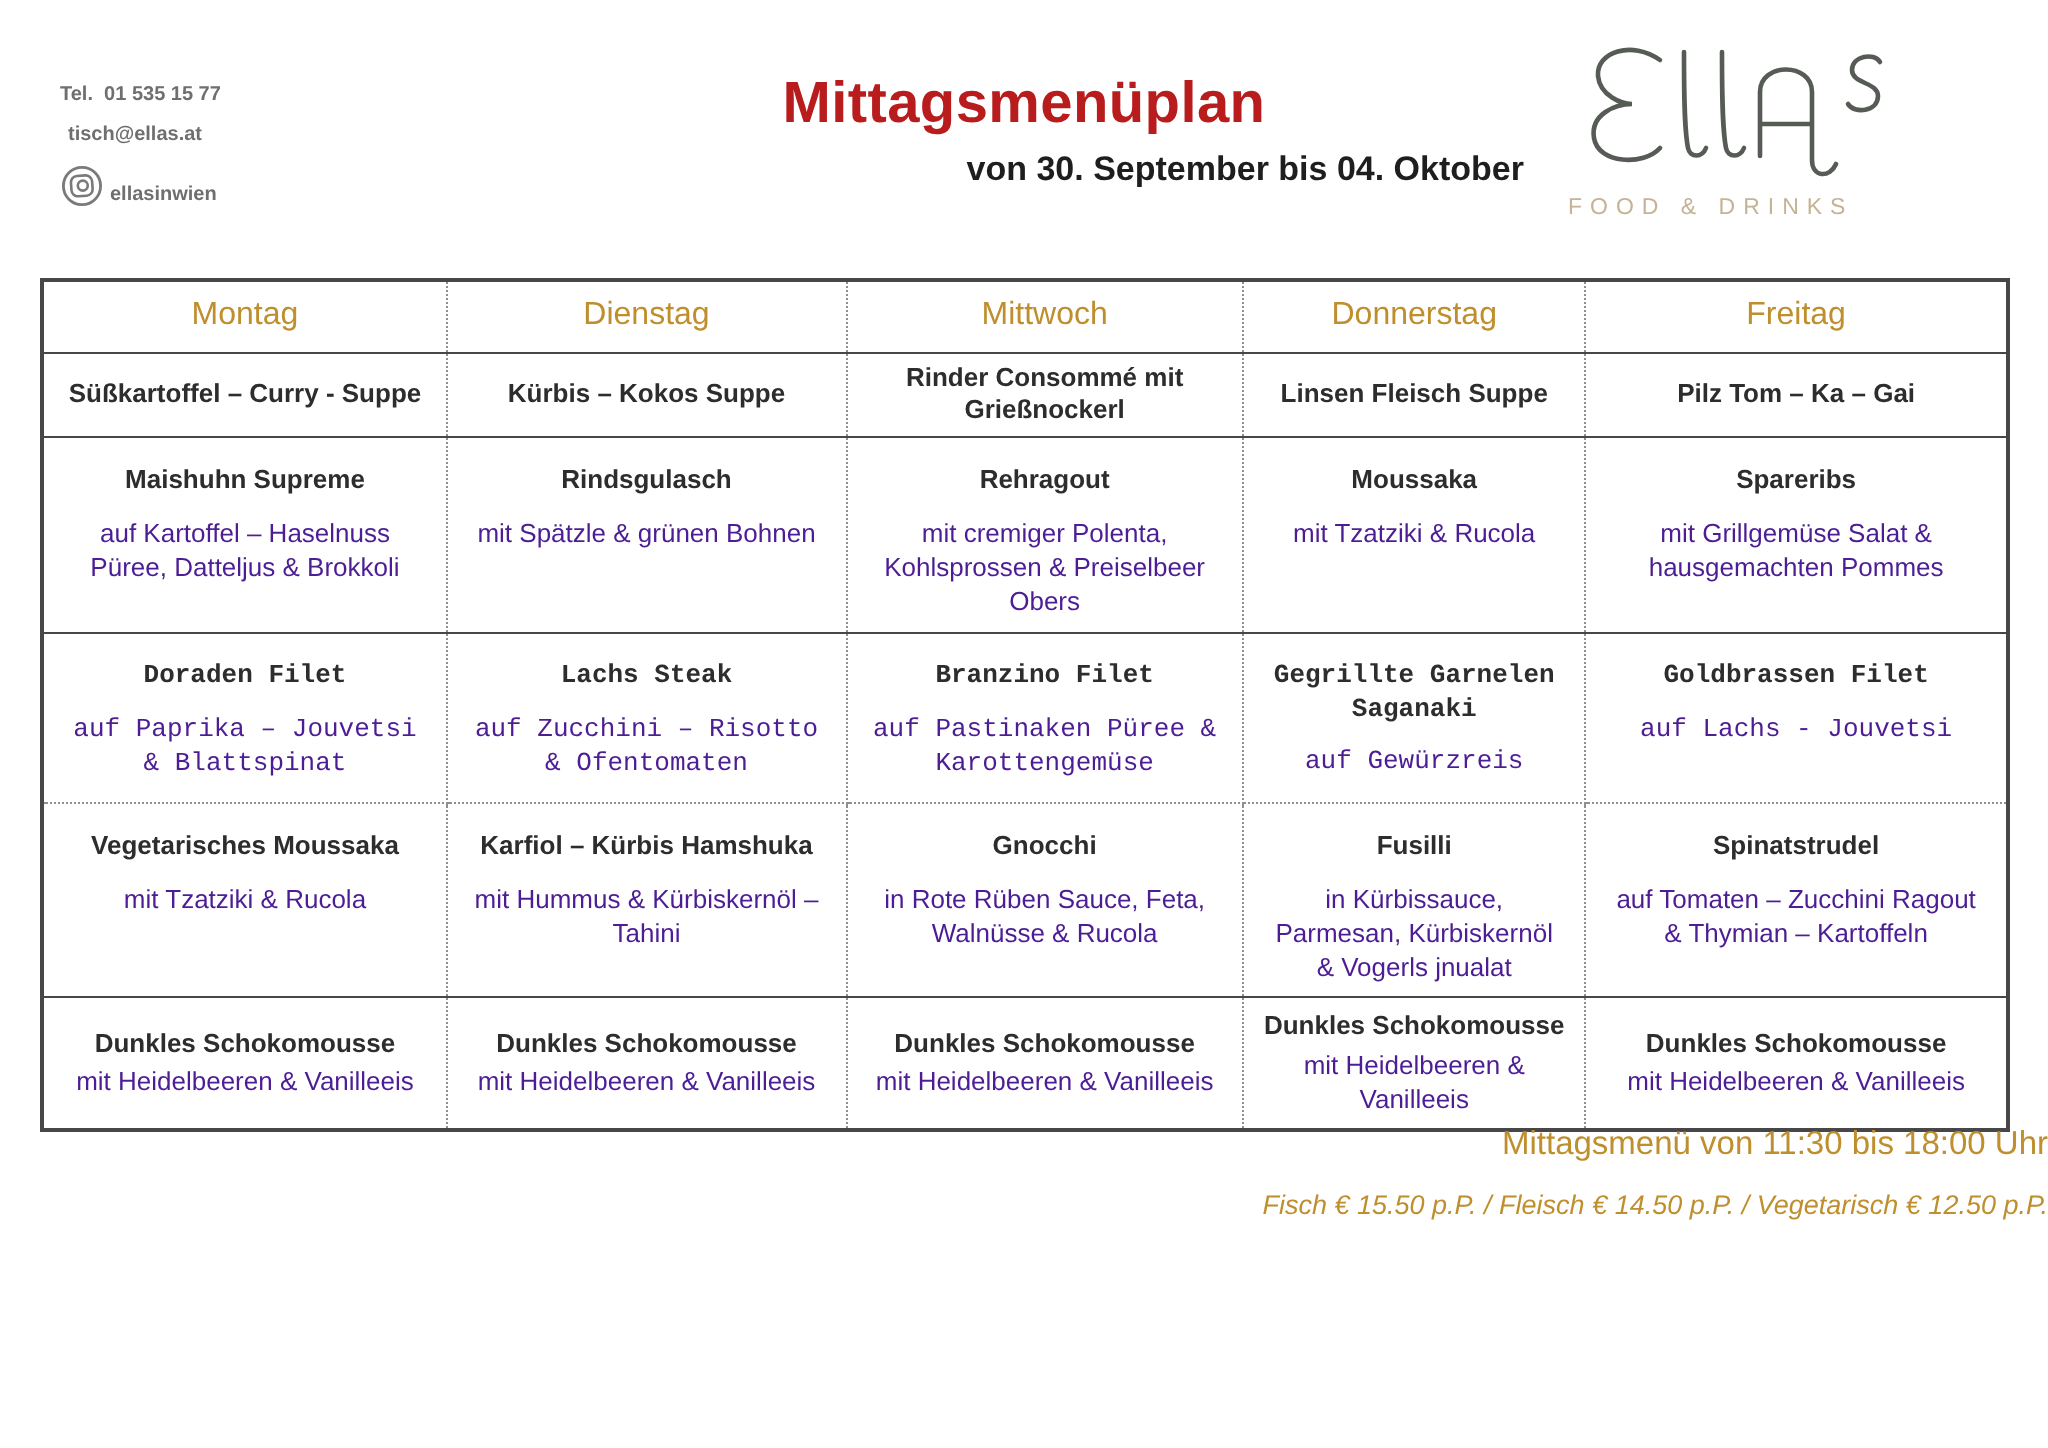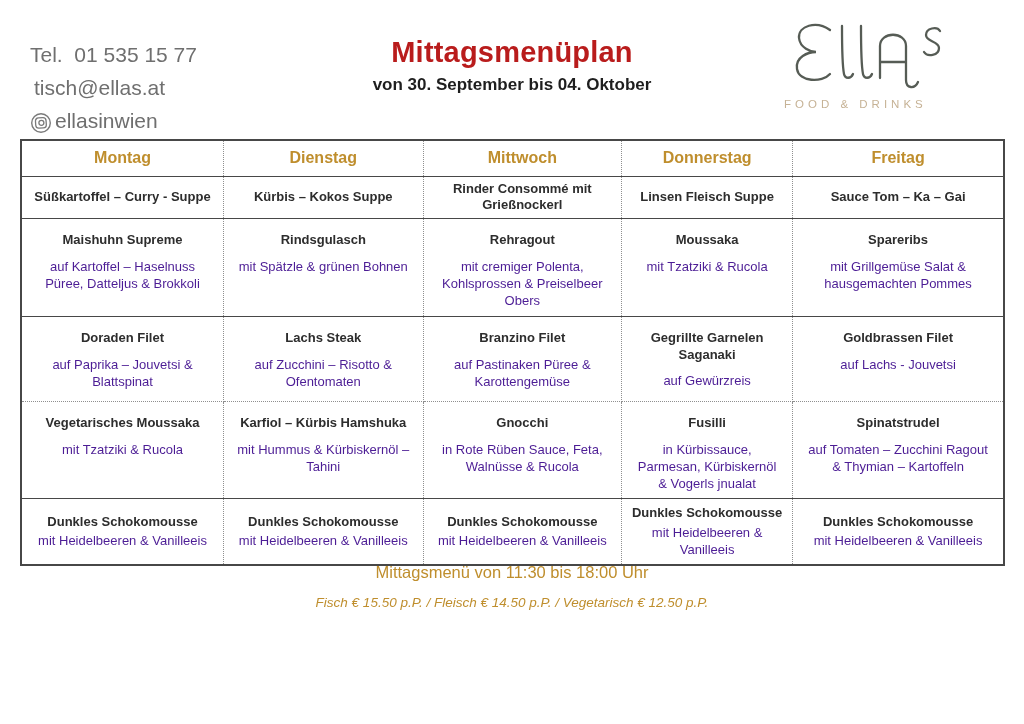--- a/index.html
+++ b/index.html
@@ -7,29 +7,29 @@
   body {
     width: 1024px; height: 724px;
     position: relative;
     font-family: "Liberation Sans", sans-serif;
     overflow: hidden;
   }
   .page { position: absolute; inset: 0; background: #fff; }
 
   
   .contact { position: absolute; left: 30px; top: 42px; color: #6f6f6f; }
-  .contact-line { font-size: 21px; line-height: 1.2; margin-bottom: 8px; white-space: pre; }
+  .contact-line { font-size: 10px; line-height: 1.2; margin-bottom: 8px; white-space: pre; font-weight: bold; }
   .contact-line.email { padding-left: 4px; }
   .insta-row { display: flex; align-items: flex-end; gap: 3px; padding-left: 0; }
   .insta-icon { width: 22px; height: 22px; flex: 0 0 auto; }
 
   
   .title-block { position: absolute; left: 262px; top: 36px; width: 500px; text-align: center; }
   .page-title { color: #b91c1c; font-size: 29px; font-weight: 600; letter-spacing: 0.2px; }
-  .page-subtitle { color: #1e1e1e; font-size: 17px; font-weight: 600; margin-top: 6px; }
+  .page-subtitle { color: #1e1e1e; font-size: 17px; font-weight: 600; margin-top: 6px; text-align: right; }
 
   
   .logo { position: absolute; left: 784px; top: 16px; width: 180px; }
   .logo svg { display: block; }
   .logo-tagline {
     margin-top: 4px; margin-left: 0;
     color: #C6B295; font-size: 11.5px; letter-spacing: 4px; font-weight: 500;
   }
 
   
@@ -38,40 +38,40 @@
     width: 985px;
     border-collapse: collapse; table-layout: fixed;
     border: 2px solid #474747;
   }
   .menu-table th, .menu-table td {
     border-right: 1px dotted #8f8f8f;
     text-align: center;
   }
   .menu-table th:last-child, .menu-table td:last-child { border-right: none; }
   tr.solid-bottom th, tr.solid-bottom td { border-bottom: 1.5px solid #474747; }
-  tr.dotted-bottom td { border-bottom: 1px dotted #8f8f8f; }
+  tr.dotted-bottom td { border-bottom: 1px dotted #8f8f8f; font-family: Liberation Mono, monospace; }
 
   .menu-table th {
-    height: 36px; color: #BF8E2D; font-size: 16px; font-weight: bold;
+    height: 36px; color: #BF8E2D; font-size: 16px; font-weight: normal;
     vertical-align: middle;
   }
   .menu-table td { vertical-align: top; padding: 13px 10px 6px; }
 
   tr.r-soup td   { height: 42px; vertical-align: middle; padding: 4px 8px; }
   tr.r-meat td   { height: 81px; }
   tr.r-fish td   { height: 85px; }
   tr.r-veg td    { height: 95px; }
   tr.r-dessert td{ height: 62px; vertical-align: middle; padding: 6px 8px; }
 
   .dish-title { font-weight: bold; font-size: 13px; color: #2d2d2d; line-height: 1.3; }
   .dish-desc  { font-size: 13px; color: #4c1d95; line-height: 1.32; margin-top: 9px; }
   tr.r-dessert .dish-desc { margin-top: 2px; }
 
   
-  .footer { position: absolute; left: 0; top: 563px; width: 1024px; text-align: center; color: #BF8E2D; }
+  .footer { position: absolute; left: 0; top: 563px; width: 1024px; text-align: right; color: #BF8E2D; }
   .footer-hours  { font-size: 16.5px; margin-bottom: 13px; }
   .footer-prices { font-size: 13.5px; margin-bottom: 12px; font-style: italic; }
   .footer-note   { font-size: 13.5px; }
 </style>
 </head>
 <body>
 
 <div class="page">
 
   <div class="contact">
@@ -131,21 +131,21 @@
         <td>
             <div class="dish-title">Kürbis – Kokos Suppe</div>
           </td>
         <td>
             <div class="dish-title">Rinder Consommé mit Grießnockerl</div>
           </td>
         <td>
             <div class="dish-title">Linsen Fleisch Suppe</div>
           </td>
         <td>
-            <div class="dish-title">Sauce Tom – Ka – Gai</div>
+            <div class="dish-title">Pilz Tom – Ka – Gai</div>
           </td>
       </tr>
       <tr class="r-meat solid-bottom">
         <td>
             <div class="dish-title">Maishuhn Supreme</div>
             <div class="dish-desc">auf Kartoffel – Haselnuss Püree, Datteljus &amp; Brokkoli</div>
           </td>
         <td>
             <div class="dish-title">Rindsgulasch</div>
             <div class="dish-desc">mit Spätzle &amp; grünen Bohnen</div>

